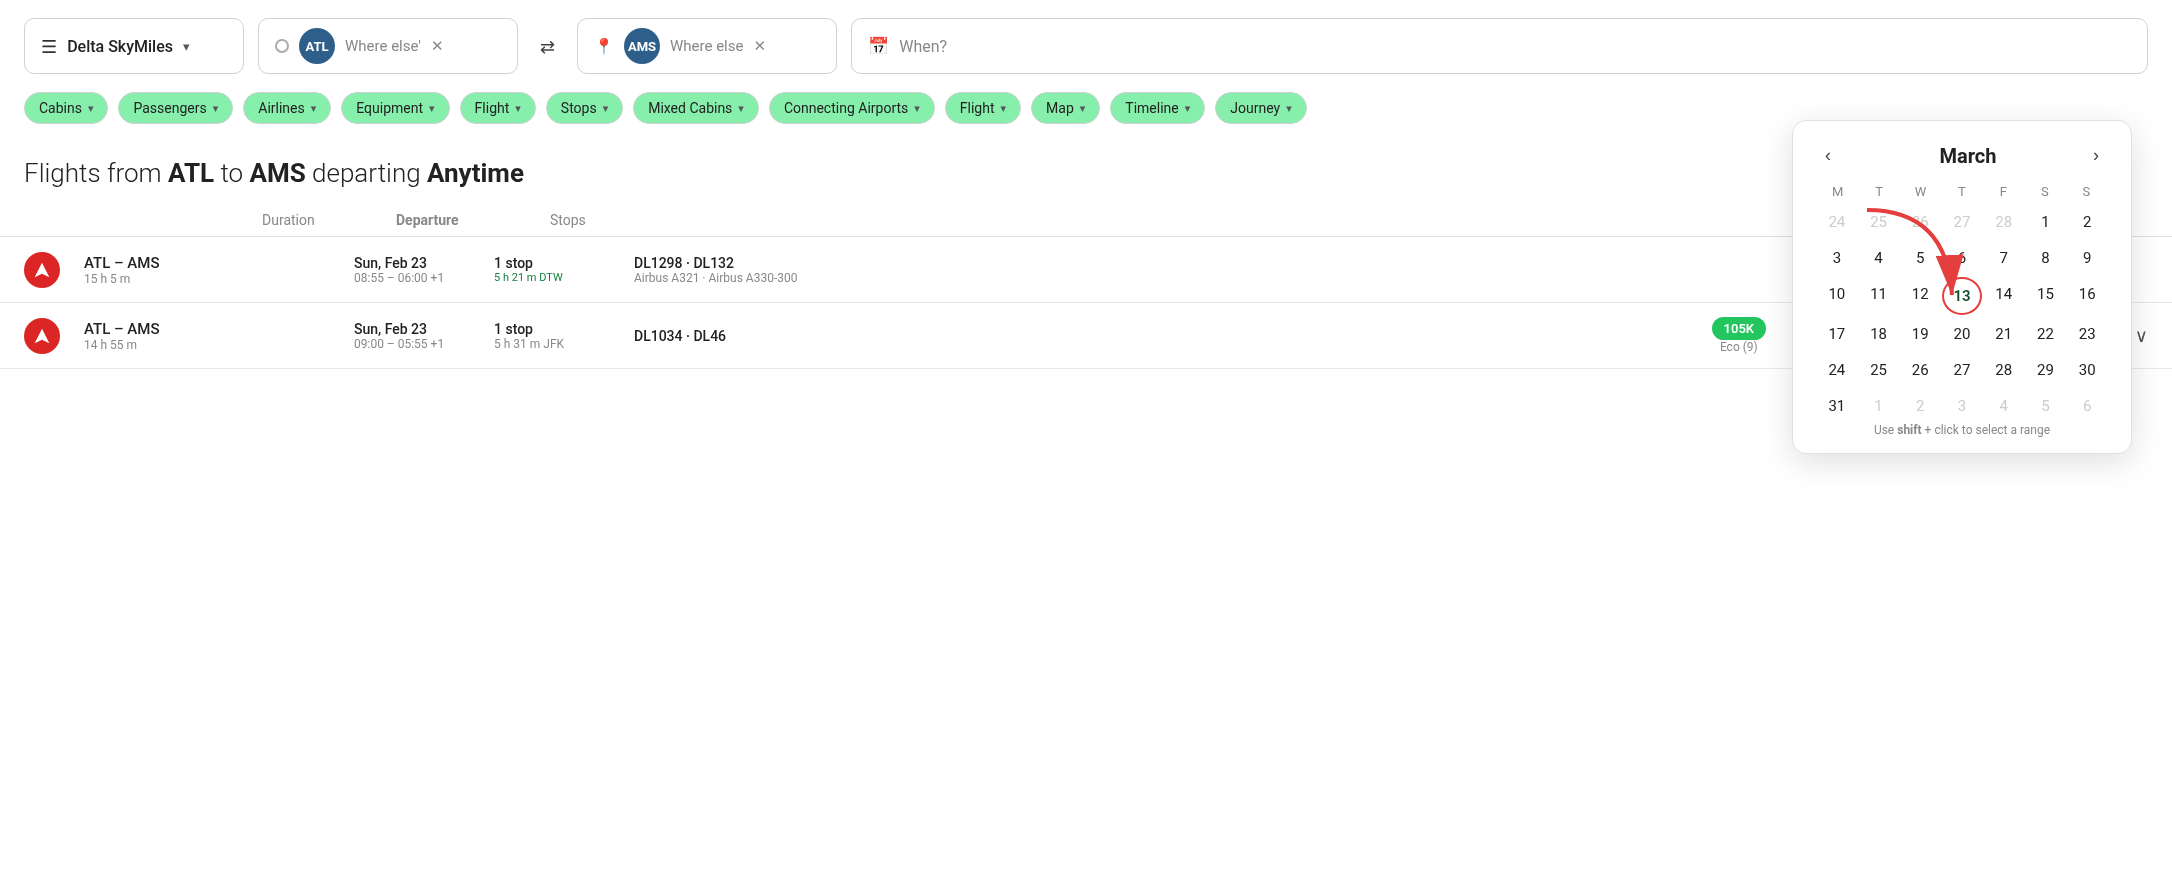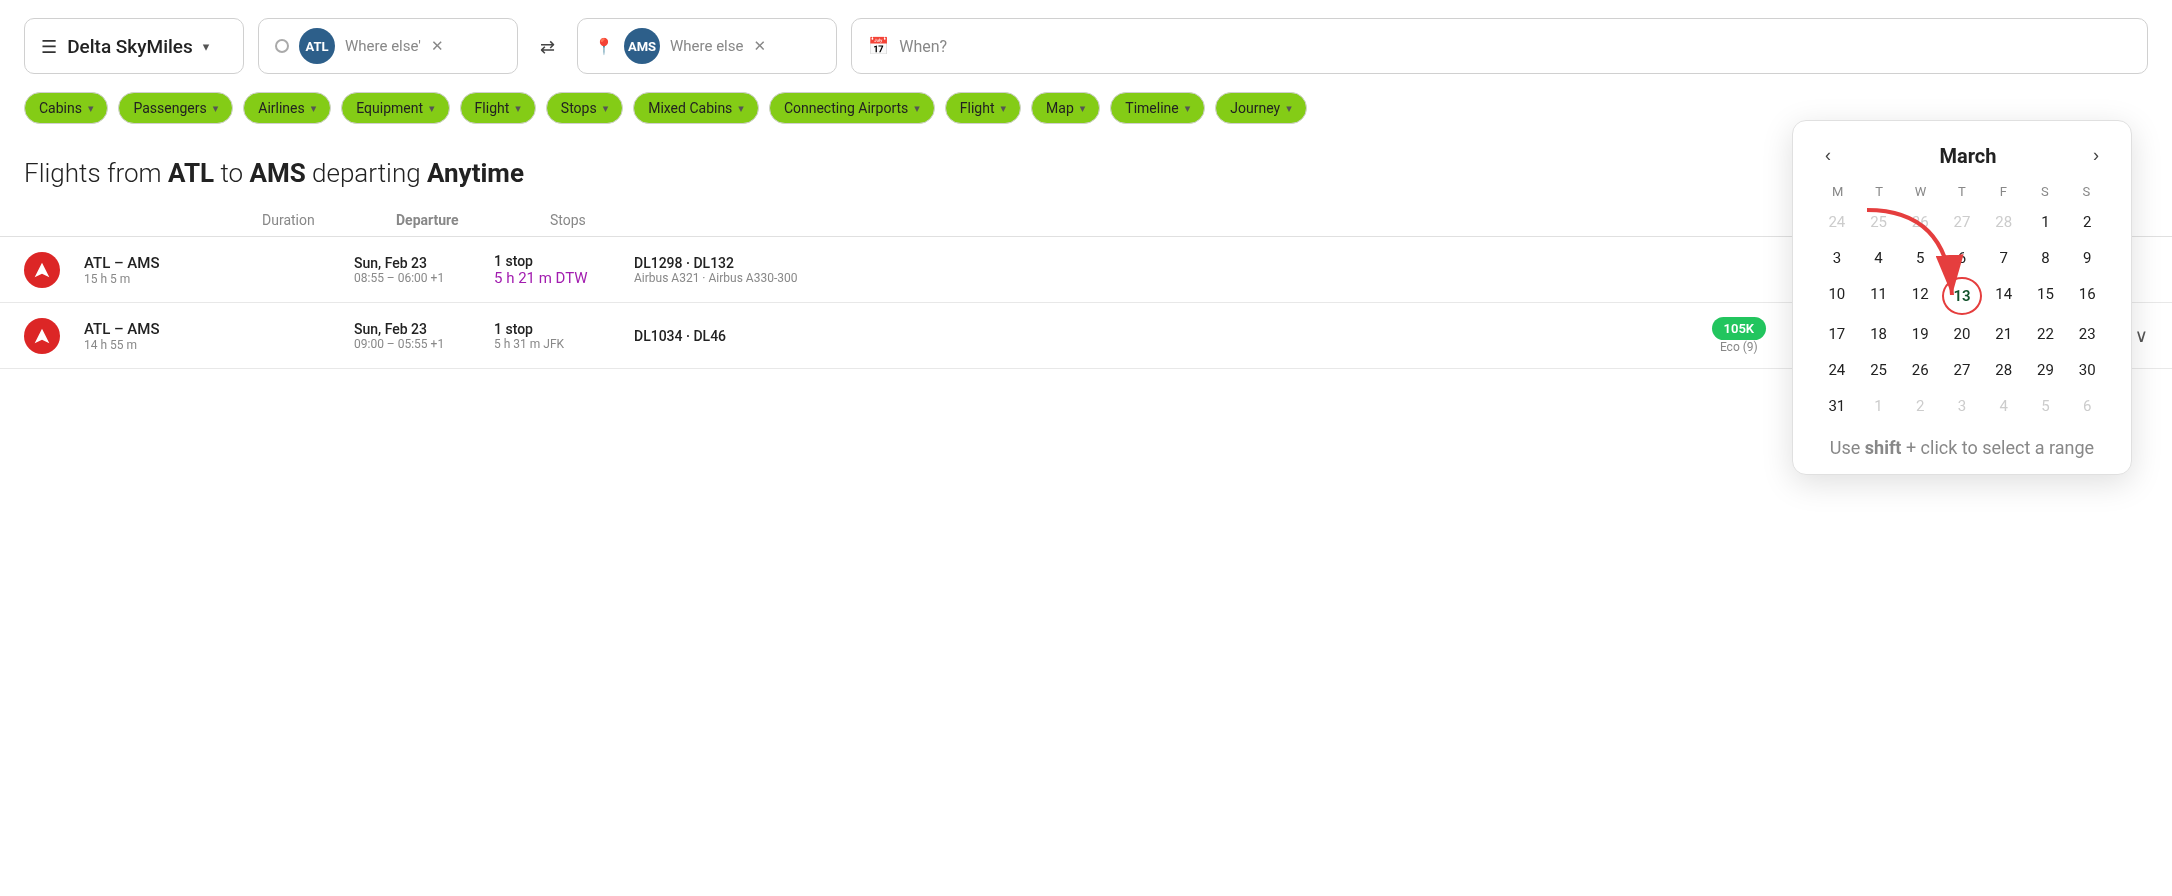--- a/index.html
+++ b/index.html
@@ -33,21 +33,21 @@
     }
 
     .selector-box.wide { min-width: 220px; }
     .selector-box.airport { min-width: 260px; }
     .selector-box.when { min-width: 200px; flex: 1; }
 
     .hamburger-icon { font-size: 18px; color: #333; }
     .chevron-icon { font-size: 13px; color: #555; }
 
     .brand-label {
-      font-size: 19px;
+      font-size: 16px;
       font-weight: 500;
       color: #222;
     }
 
     .airport-circle {
       width: 36px; height: 36px;
       border-radius: 50%;
       background: #2d5f8a;
       color: #fff;
       display: flex; align-items: center; justify-content: center;
@@ -88,21 +88,21 @@
     .filter-pill {
       display: flex;
       align-items: center;
       gap: 6px;
       border: 1.5px solid #d0d0d0;
       border-radius: 999px;
       padding: 7px 14px;
       font-size: 14px;
       color: #222;
       cursor: pointer;
-      background: #84cc16;
+      background: #86efac;
       white-space: nowrap;
       justify-content: space-between;
     }
 
     .filter-pill .chevron-icon { font-size: 11px; }
 
     
     .page-title {
       padding: 24px 24px 16px;
       font-size: 26px;
@@ -259,23 +259,23 @@
 
     .cal-cell.muted { color: #ccc; }
     .cal-cell.selected {
       border: 2px solid #e53e3e;
       border-radius: 50%;
       color: #14532d;
       font-weight: 600;
     }
 
     .cal-hint {
-      font-size: 18px;
+      font-size: 12px;
       color: #888;
-      margin-top: 14px;
+      margin-top: 0;
       text-align: center;
     }
 
     .cal-hint strong { font-weight: 700; }
 
     
     .arrow-overlay {
       position: fixed;
       top: 200px;
       right: 195px;
@@ -421,21 +421,21 @@
     <div class="route-main">ATL – AMS</div>
     <div class="route-sub">15 h 5 m</div>
   </div>
   <div class="duration-col"></div>
   <div class="departure-col">
     <div style="font-size:14px;font-weight:500;">Sun, Feb 23</div>
     <div style="font-size:12px;color:#888;">08:55 – 06:00 +1</div>
   </div>
   <div class="stops-col">
     <div style="font-size:14px;font-weight:500;">1 stop</div>
-    <div style="font-size:15px;color:#a21caf;">5 h 21 m DTW</div>
+    <div style="font-size:11px;color:#15803d;">5 h 21 m DTW</div>
   </div>
   <div class="flight-info-col">
     <div class="flight-codes">DL1298 · DL132</div>
     <div class="flight-aircraft">Airbus A321 · Airbus A330-300</div>
   </div>
   <div class="eco-col">
     <span class="badge-green">105K</span>
     <div class="eco-sub">Eco (9)</div>
   </div>
   <div class="prem-col">

